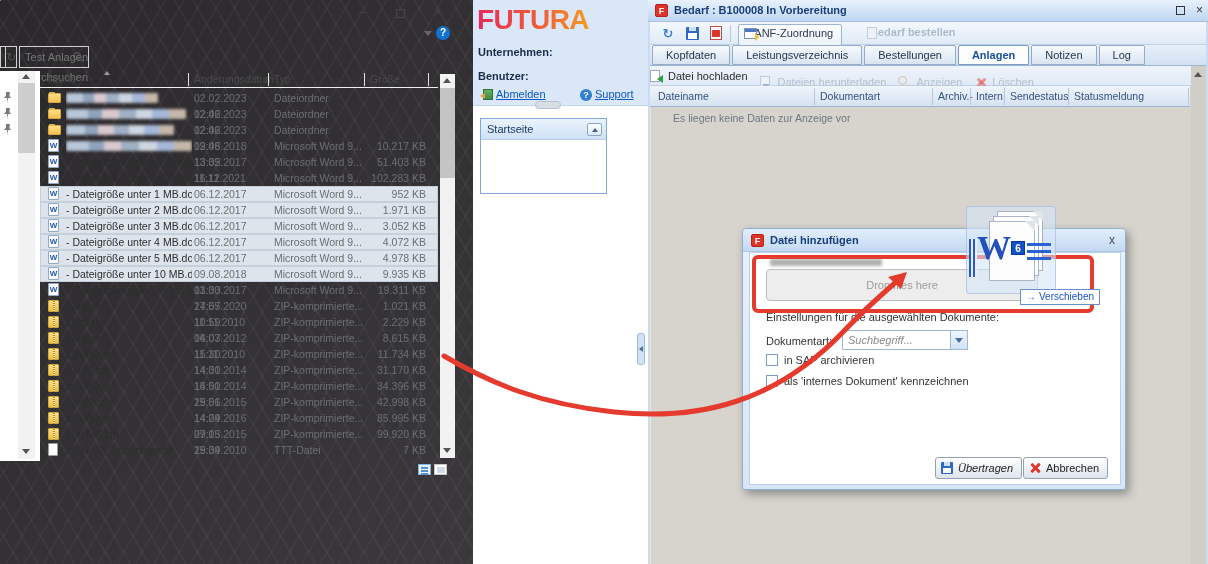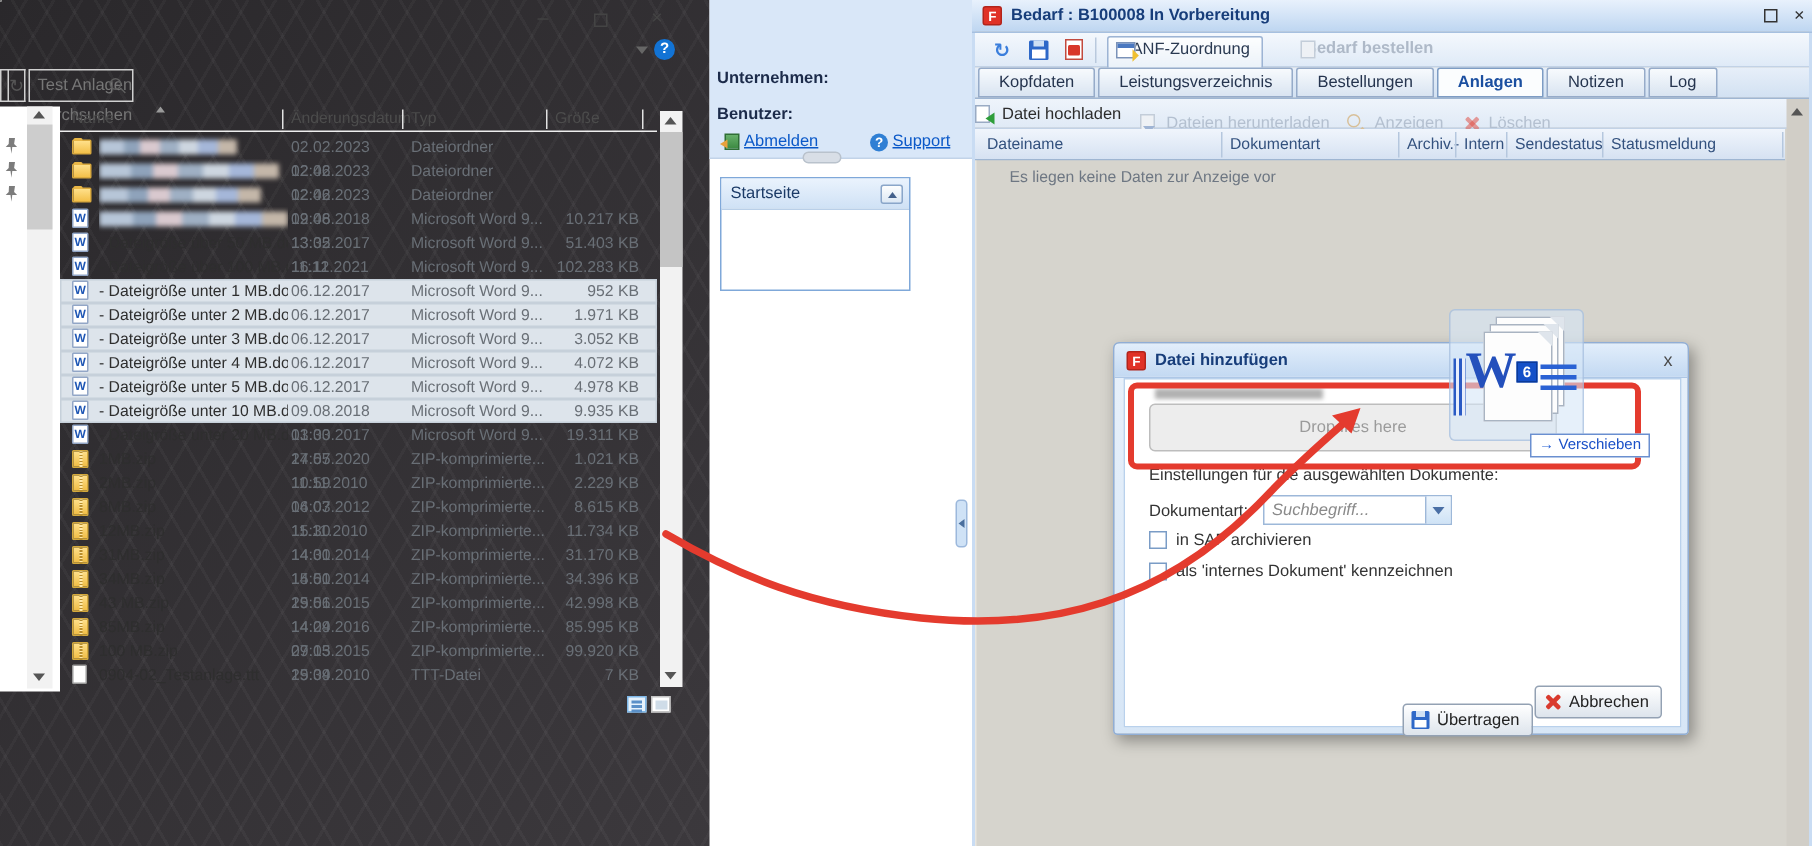--- a/index.html
+++ b/index.html
@@ -405,20 +405,21 @@
       <span class="tri-down-sm sc-arrow" style="top:374px;left:3px;position:absolute;"></span>
     </div>
     <div class="ex-status">
       <span class="view-ic sel" style="left:418px;"></span>
       <span class="view-ic thumb" style="left:434px;"></span>
     </div>
   </section>
 
   <section id="futura">
     <div class="fu-top">
+      <div class="fu-logo">FUTURA</div>
       <div class="fu-label" style="top:46px;">Unternehmen:</div>
       <div class="fu-label" style="top:70px;">Benutzer:</div>
       <span class="ico-logout"></span>
       <a class="fu-link" style="left:23px;top:88px;">Abmelden</a>
       <span class="ico-help">?</span>
       <a class="fu-link" style="left:122px;top:88px;">Support</a>
     </div>
     <div class="fu-pill"></div>
     <div class="ss-panel">
       <div class="ss-hdr">
@@ -504,21 +505,21 @@
         <span class="combo-btn"></span>
       </div>
       <div class="cbrow" style="top:101px;">
         <span class="cb"></span>
         <span class="cblabel">in SAP archivieren</span>
       </div>
       <div class="cbrow" style="top:122px;">
         <span class="cb"></span>
         <span class="cblabel">als 'internes Dokument' kennzeichnen</span>
       </div>
-      <div class="dl-btn" style="left:185px;top:216px;">
+      <div class="dl-btn" style="left:185px;top:204px;font-style:italic;">
         <span class="btn-save-ic"></span>
         <span>Übertragen</span>
       </div>
       <div class="dl-btn" style="left:273px;top:204px;">
         <span class="btn-x-ic"></span>
         <span>Abbrechen</span>
       </div>
     </div>
   </div>
 

